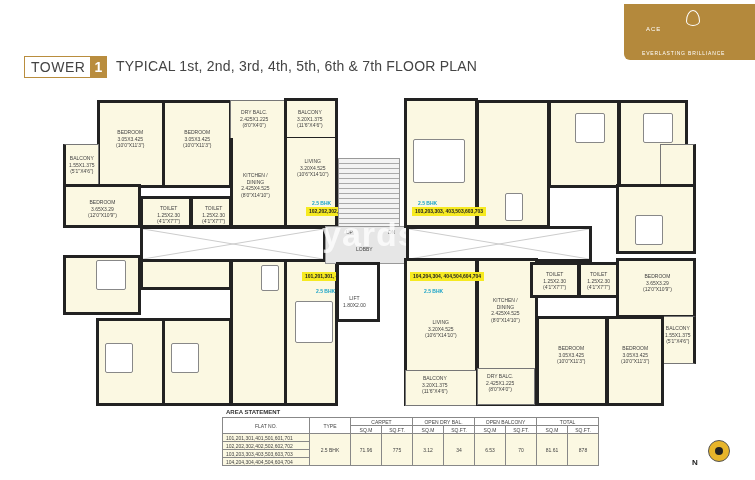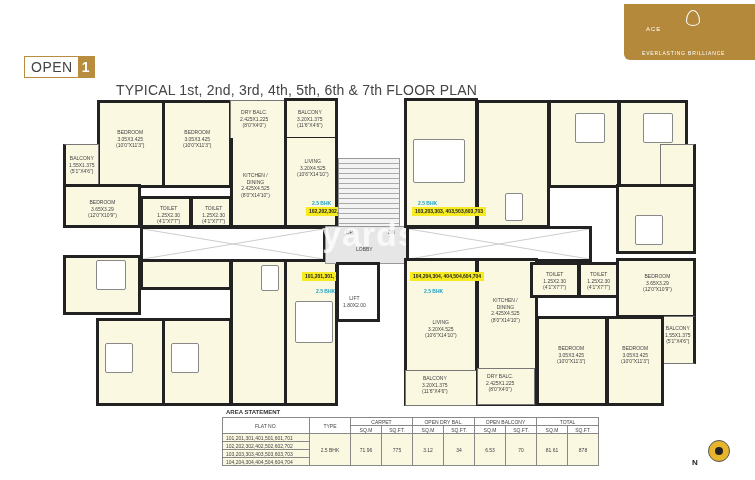--- a/index.html
+++ b/index.html
@@ -2,21 +2,21 @@
 <html><head>
 <meta charset="utf-8">
 <style>
   html,body{margin:0;padding:0;background:#fff;}
   body{width:755px;height:480px;position:relative;overflow:hidden;font-family:"Liberation Sans",sans-serif;color:#333;}
   .abs{position:absolute;}
   
   .tower-box{left:24px;top:56px;height:20px;border:1px solid #b98d3e;display:flex;align-items:center;background:#fff;}
   .tower-word{font-size:14px;letter-spacing:0.5px;color:#444;padding:0 5px 0 6px;line-height:20px;}
   .tower-num{background:#b98d3e;color:#fff;font-weight:bold;font-size:14px;width:16px;text-align:center;line-height:20px;}
-  .title{left:116px;top:58px;font-size:14px;color:#444;letter-spacing:0.2px;margin-top:24px;}
+  .title{left:116px;top:58px;font-size:14px;color:#444;letter-spacing:0.2px;}
   .logo{left:624px;top:4px;width:131px;height:56px;background:#b4893c;color:#fff;text-align:center;border-bottom-left-radius:6px;}
   .logo .ace{position:absolute;left:22px;top:22px;font-size:6px;letter-spacing:1px;}
   .logo .name{position:absolute;left:18px;top:26px;font-size:17px;letter-spacing:1px;}
   .logo .tag{position:absolute;left:18px;top:46px;font-size:5px;letter-spacing:0.8px;}
   .logo .flame{position:absolute;left:62px;top:6px;width:12px;height:14px;border:1.5px solid #fff;border-radius:50% 50% 50% 50% / 70% 70% 30% 30%;}
   
   .room{position:absolute;background:#fbf8e2;border:3px solid #222;box-sizing:border-box;}
   .thin{border-width:1px;border-color:#777;}
   .lbl{position:absolute;font-size:5px;line-height:6.5px;text-align:center;color:#444;white-space:pre;}
   .corr{position:absolute;background:#fff;border:3px solid #222;box-sizing:border-box;}
@@ -34,21 +34,21 @@
   table.area td.fl{text-align:left;background:#fbf8e2;}
   table.area td.v{background:#fbf8e2;width:24px;}
   .compass{left:708px;top:440px;width:20px;height:20px;border-radius:50%;background:#e7b52b;border:1px solid #555;}
   .compass .c{position:absolute;left:6px;top:6px;width:8px;height:8px;border-radius:50%;background:#222;}
   .n{left:692px;top:458px;font-size:8px;font-weight:bold;color:#222;}
 </style>
 </head>
 <body>
 
 <div class="abs tower-box">
-  <span class="tower-word">OPEN</span>
+  <span class="tower-word">TOWER</span>
   <span class="tower-num">1</span>
 </div>
 <div class="abs title">TYPICAL 1st, 2nd, 3rd, 4th, 5th, 6th &amp; 7th FLOOR PLAN</div>
 
 <div class="abs logo">
   <span class="flame"></span>
   <span class="ace">ACE</span>
   <span class="tag">EVERLASTING BRILLIANCE</span>
 </div>
 

